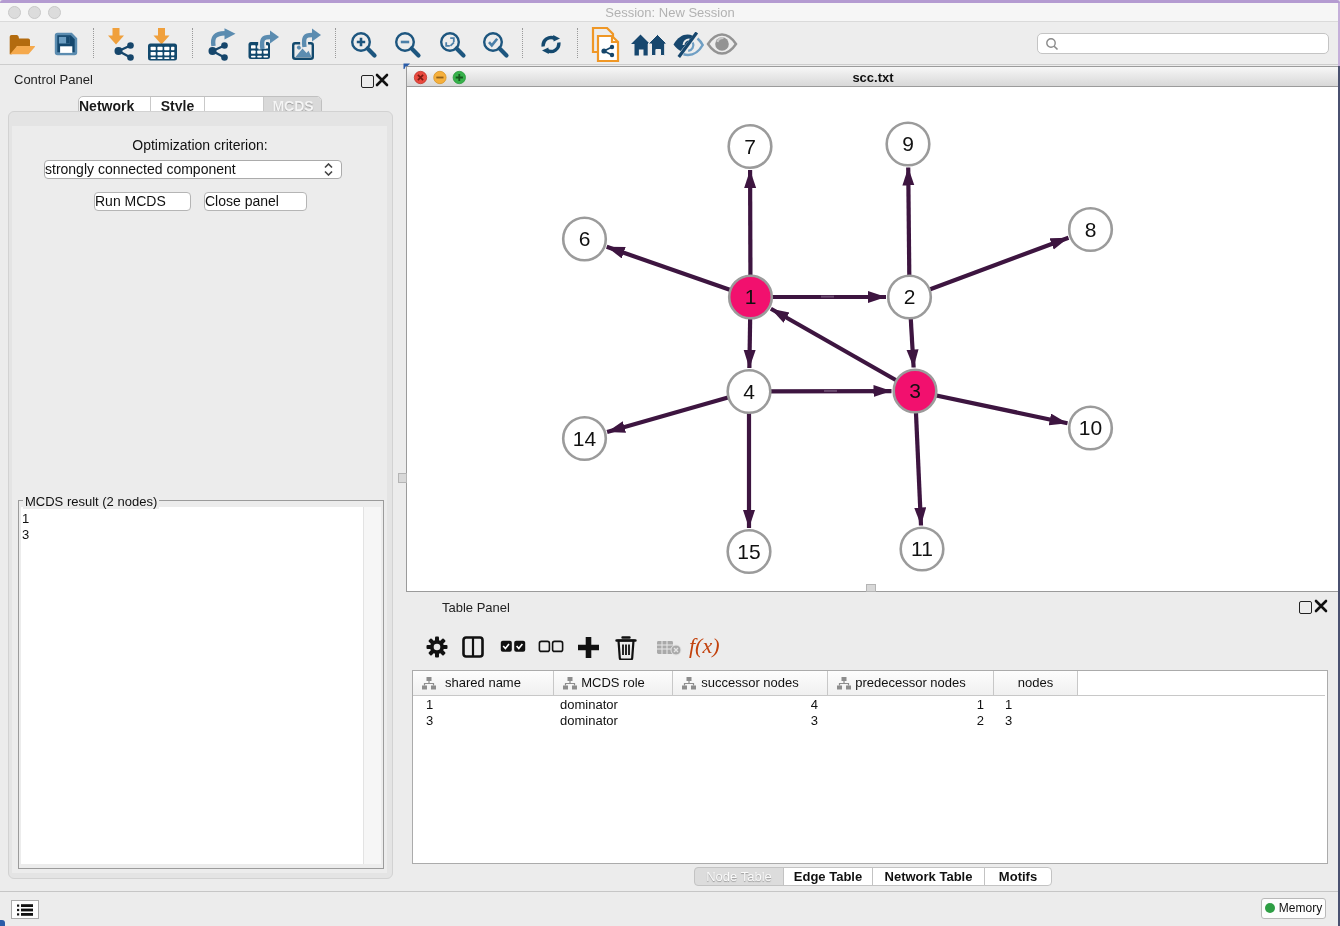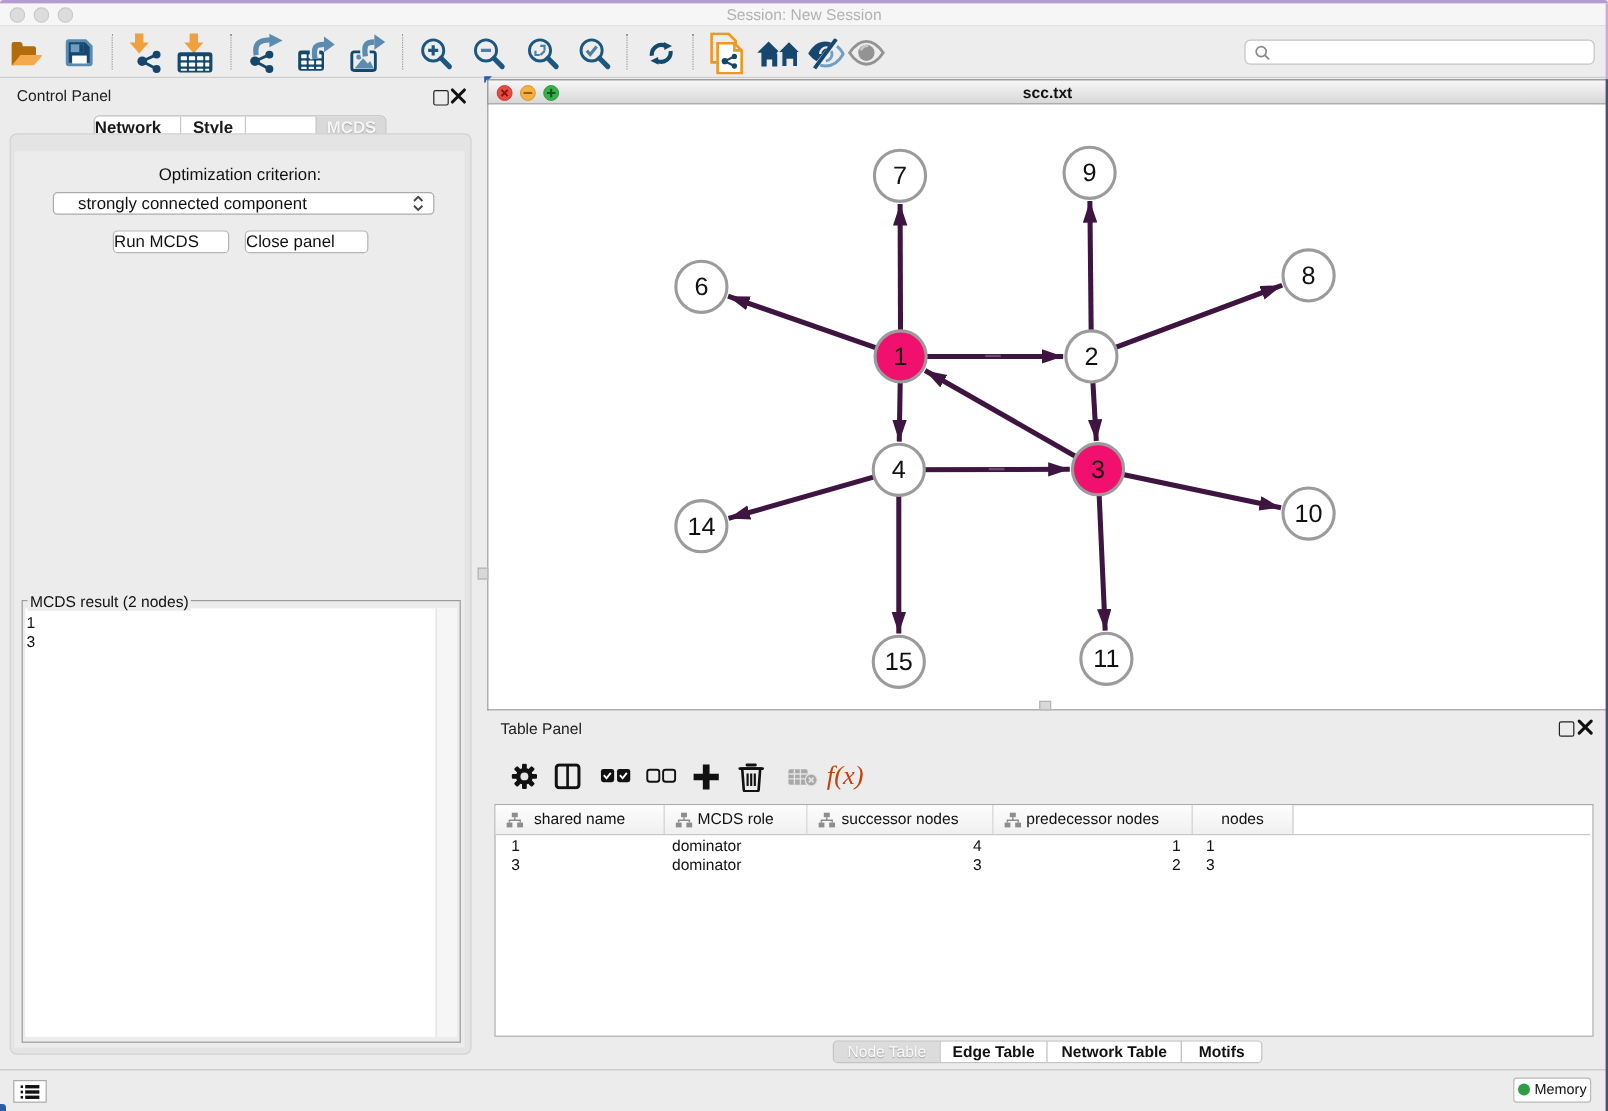--- a/index.html
+++ b/index.html
@@ -18,36 +18,36 @@
   #search{position:absolute;left:1037px;top:11px;width:290px;height:19px;background:#fff;
       border:1px solid #c4c4c4;border-radius:5px;}
   
   #cp-title{left:14px;top:72px;font-size:13px;color:#222;}
   .paneb{position:absolute;width:11px;height:11px;border:1.6px solid #222;border-radius:2px;}
   #tabpane{left:8px;top:111px;width:383px;height:766px;background:#e4e4e4;border-radius:6px;
        border:1px solid #d2d2d2;}
   #tabinner{left:12px;top:126px;width:375px;height:747px;background:#ececec;}
   #optlabel{left:0px;top:137px;width:400px;text-align:center;font-size:14px;color:#111;}
   #combo{left:44px;top:160px;width:296px;height:17px;background:#fff;border:1px solid #ababab;
-      border-radius:4px;font-size:14px;color:#111;line-height:17px;padding-left:20px;}
+      border-radius:4px;font-size:14px;color:#111;line-height:17px;padding-left:0;}
   .btn{position:absolute;height:17px;background:#fff;border:1px solid #b5b5b5;border-radius:4px;
       font-size:14px;color:#111;text-align:left;line-height:17px;}
   #mcdsbox{left:18px;top:500px;width:364px;height:367px;border:1px solid #9b9b9b;}
   #mcdswhite{left:21px;top:507px;width:359px;height:357px;background:#fff;}
   #mcdslegend{left:23px;top:494px;background:#ececec;font-size:13px;color:#111;padding:0 2px;}
   #mcdstext{left:22px;top:511px;font-size:13px;color:#111;line-height:16px;}
   #mcdsscroll{left:363px;top:507px;width:17px;height:357px;background:#f6f6f6;border-left:1px solid #e3e3e3;}
   
   #netwin{left:406px;top:66px;width:934px;height:524px;border:1px solid #9b9b9b;border-right:none;background:#fff;}
   #nettitle{left:406px;top:66px;width:934px;height:21px;
       background:linear-gradient(#f7f7f7,#d8d8d8);border:1px solid #9b9b9b;border-right:none;
       box-sizing:border-box;}
   #netname{left:406px;top:70px;width:934px;text-align:center;font-size:13px;font-weight:bold;color:#111;}
   
-  #tp-title{left:417px;top:600px;font-size:13px;color:#222;}
+  #tp-title{left:442px;top:600px;font-size:13px;color:#222;}
   #tp-toolbar{left:417px;top:630px;}
   #ttable{left:412px;top:670px;width:914px;height:192px;background:#fff;border:1px solid #ababab;}
   .th{position:absolute;top:0;height:24px;background:linear-gradient(#fdfdfd,#f0f0f0);
       border-right:1px solid #c8c8c8;box-sizing:border-box;font-size:13px;color:#111;
       text-align:center;line-height:24px;}
   .trow{position:absolute;font-size:13px;color:#111;height:16px;line-height:16px;}
   
   .btab{position:absolute;top:867px;height:17px;background:#fff;border:1px solid #c3c3c3;
       font-size:13px;font-weight:bold;color:#111;text-align:center;line-height:17px;}
   

